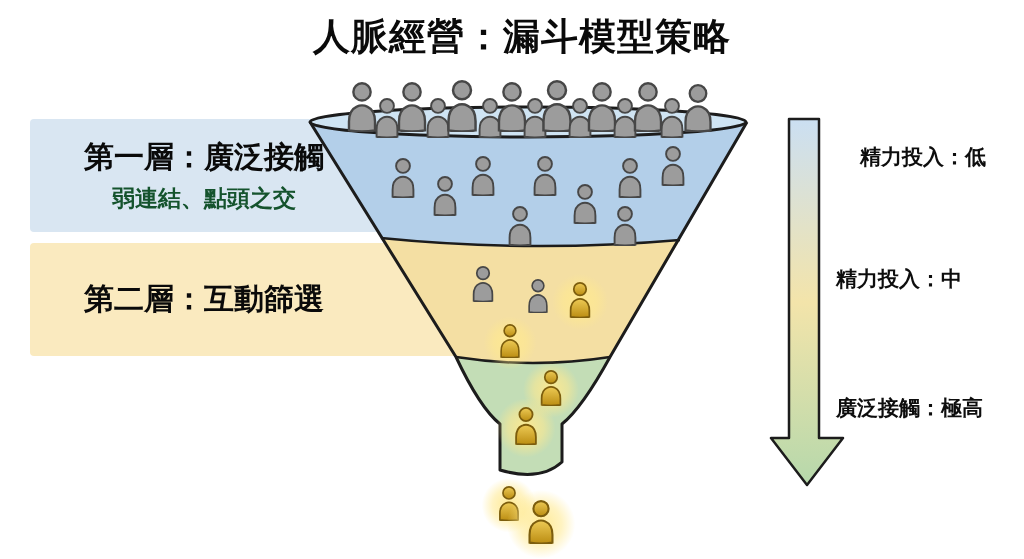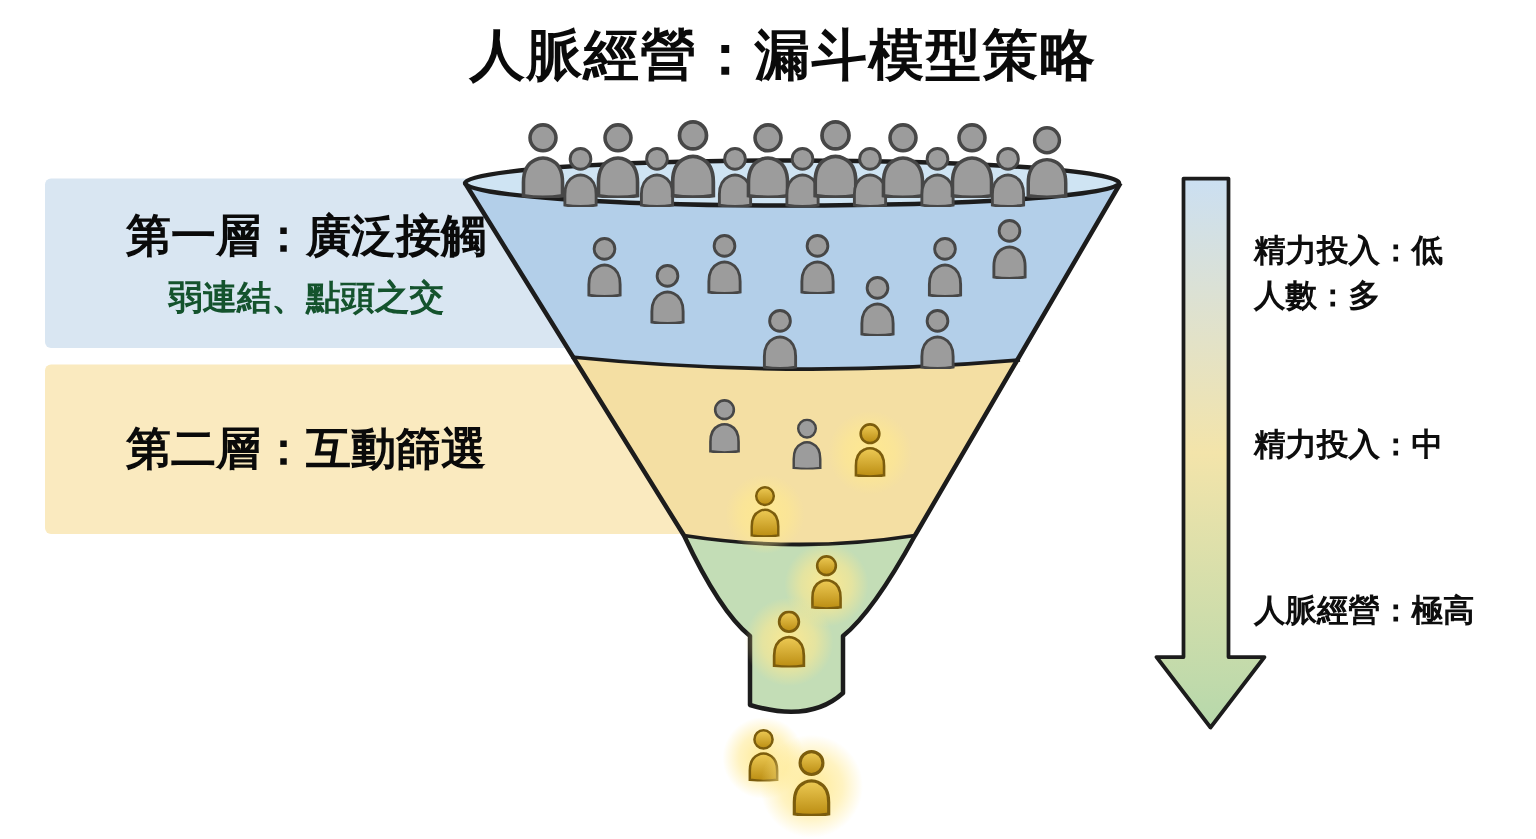--- a/index.html
+++ b/index.html
@@ -19,21 +19,21 @@
     position:absolute;left:0;top:0;width:348px;height:100%;
     display:flex;flex-direction:column;align-items:center;justify-content:center;gap:5px;
   }
   .band-heading{font-size:30px;font-weight:900;color:#0a0a0a;white-space:nowrap;}
   .band-sub{font-size:23px;font-weight:600;color:#14532d;white-space:nowrap;}
   .overlay-svg{position:absolute;left:0;top:0;z-index:2;pointer-events:none;}
   .rlabel{
     position:absolute;left:836px;z-index:3;font-size:21px;font-weight:800;
     line-height:30px;color:#0d0d0d;white-space:nowrap;
   }
-  .r1{top:153px;} .r2{top:282px;} .r3{top:393px;}
+  .r1{top:142px;margin-left:24px;} .r2{top:264px;} .r3{top:393px;}
   .p-gray{fill:var(--persongray);stroke:var(--persongraystroke);stroke-width:2.3;}
   .p-gold{fill:url(#goldGrad);stroke:var(--goldstroke);stroke-width:2.3;}
 </style>
 </head>
 <body>
 
 <div class="stage">
 
   <div class="title">人脈經營：漏斗模型策略</div>
 
@@ -125,22 +125,21 @@
         <use href="#person" x="510.04" y="407" width="31.919999999999998" height="38" class="p-gold"></use>
         <circle cx="509" cy="505.25" r="27.3" fill="url(#glowGrad)"></circle>
         <use href="#person" x="494.3" y="486" width="29.4" height="35" class="p-gold"></use>
         <circle cx="541" cy="524.2" r="34.32" fill="url(#glowGrad)"></circle>
         <use href="#person" x="522.52" y="500" width="36.96" height="44" class="p-gold"></use>
       </g>
   </svg>
 
   <div class="rlabel r1">
     <div>精力投入：低</div>
-    <div>人數：多</div>
   </div>
   <div class="rlabel r2">
     <div>精力投入：中</div>
   </div>
   <div class="rlabel r3">
-    <div>人脈經營：極高</div>
+    <div>廣泛接觸：極高</div>
   </div>
 
 </div>
 
 </body></html>

